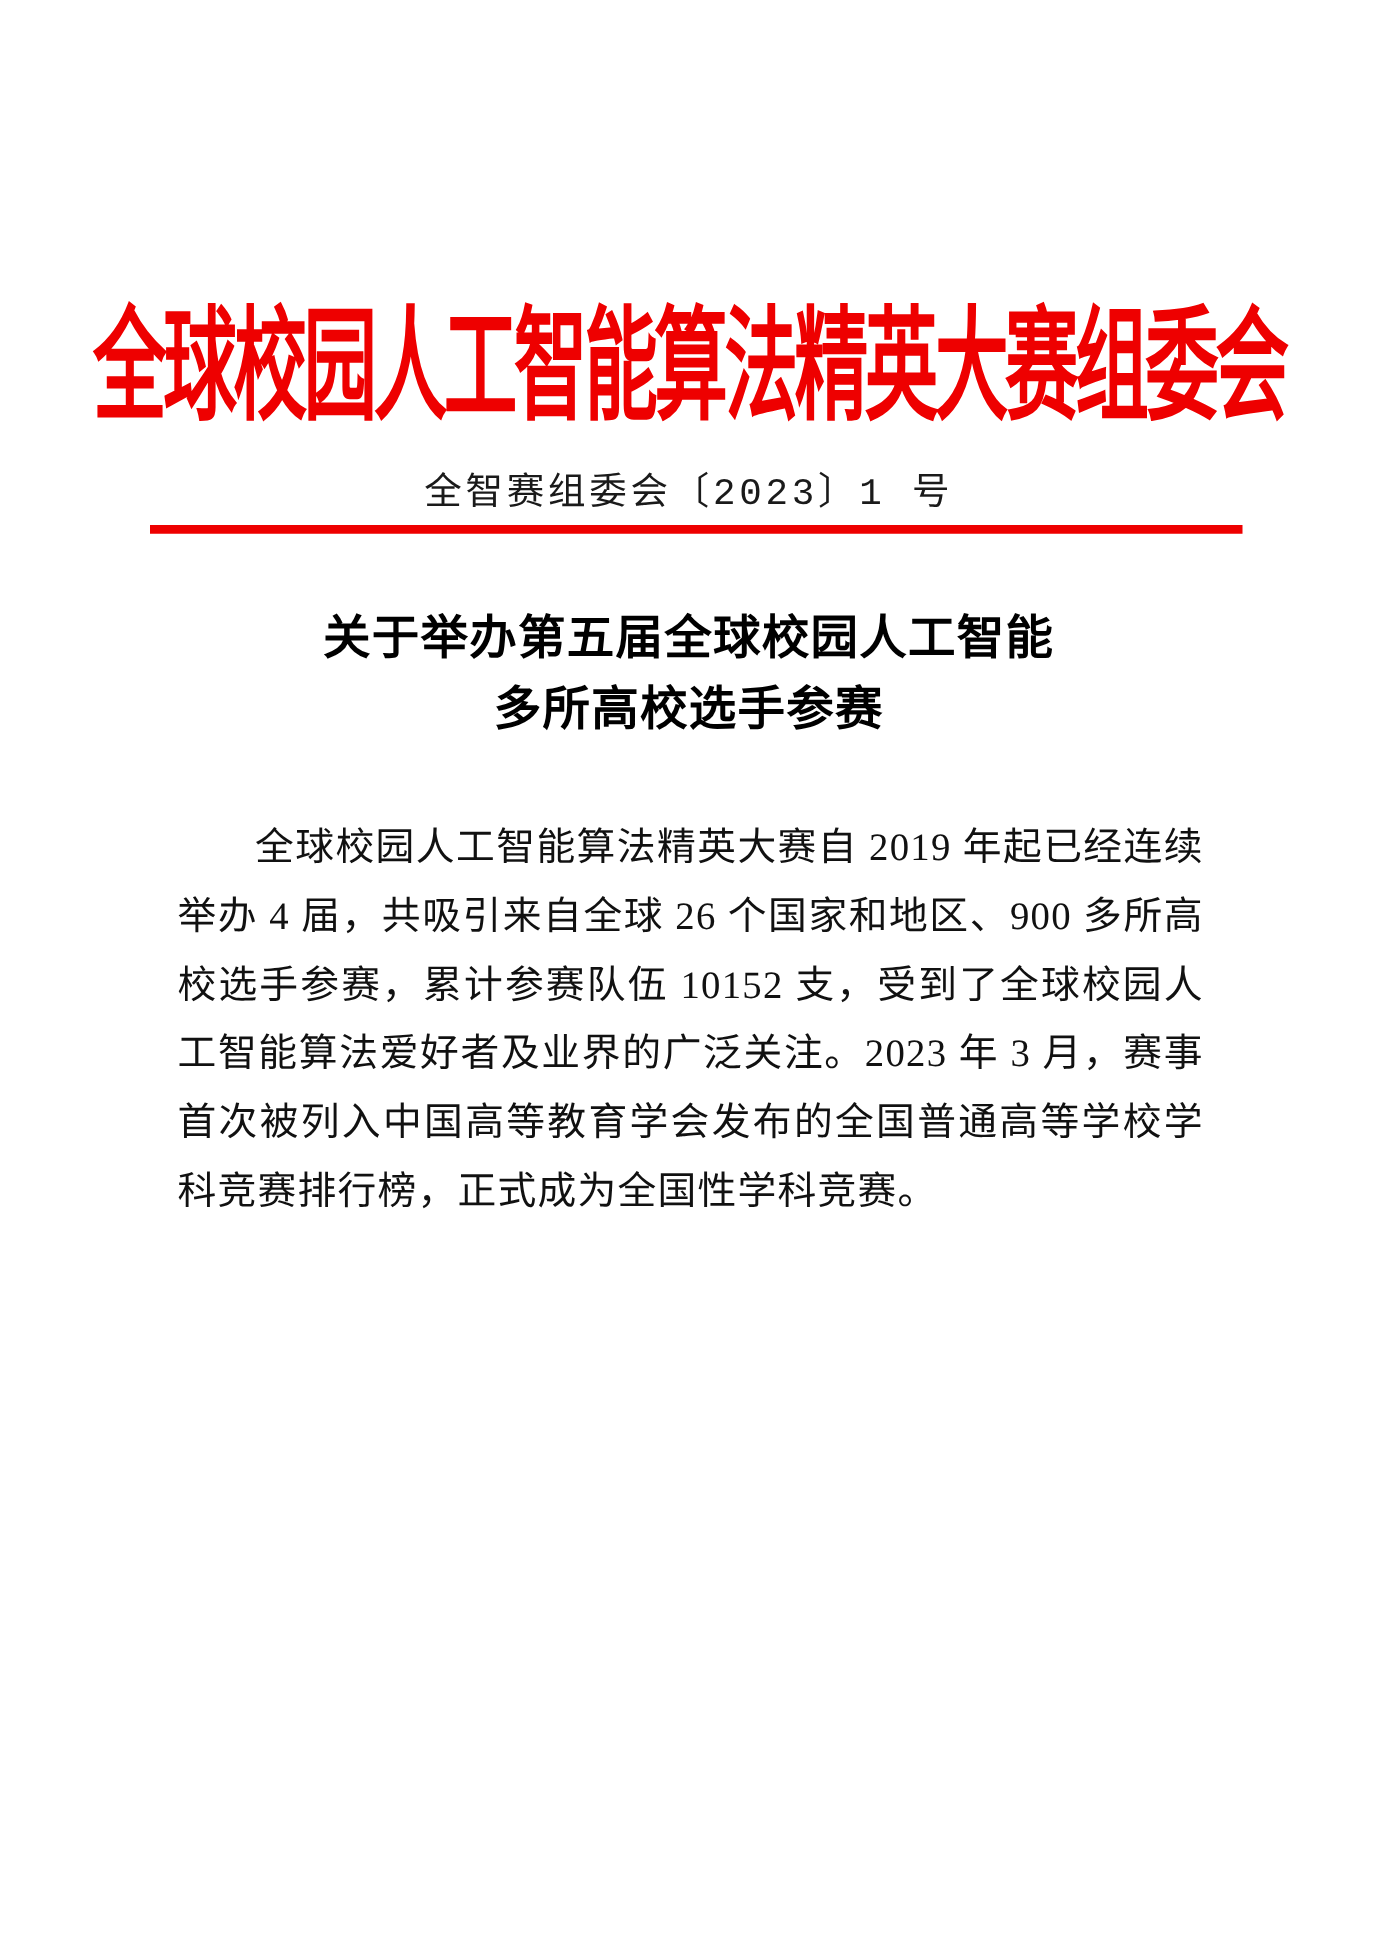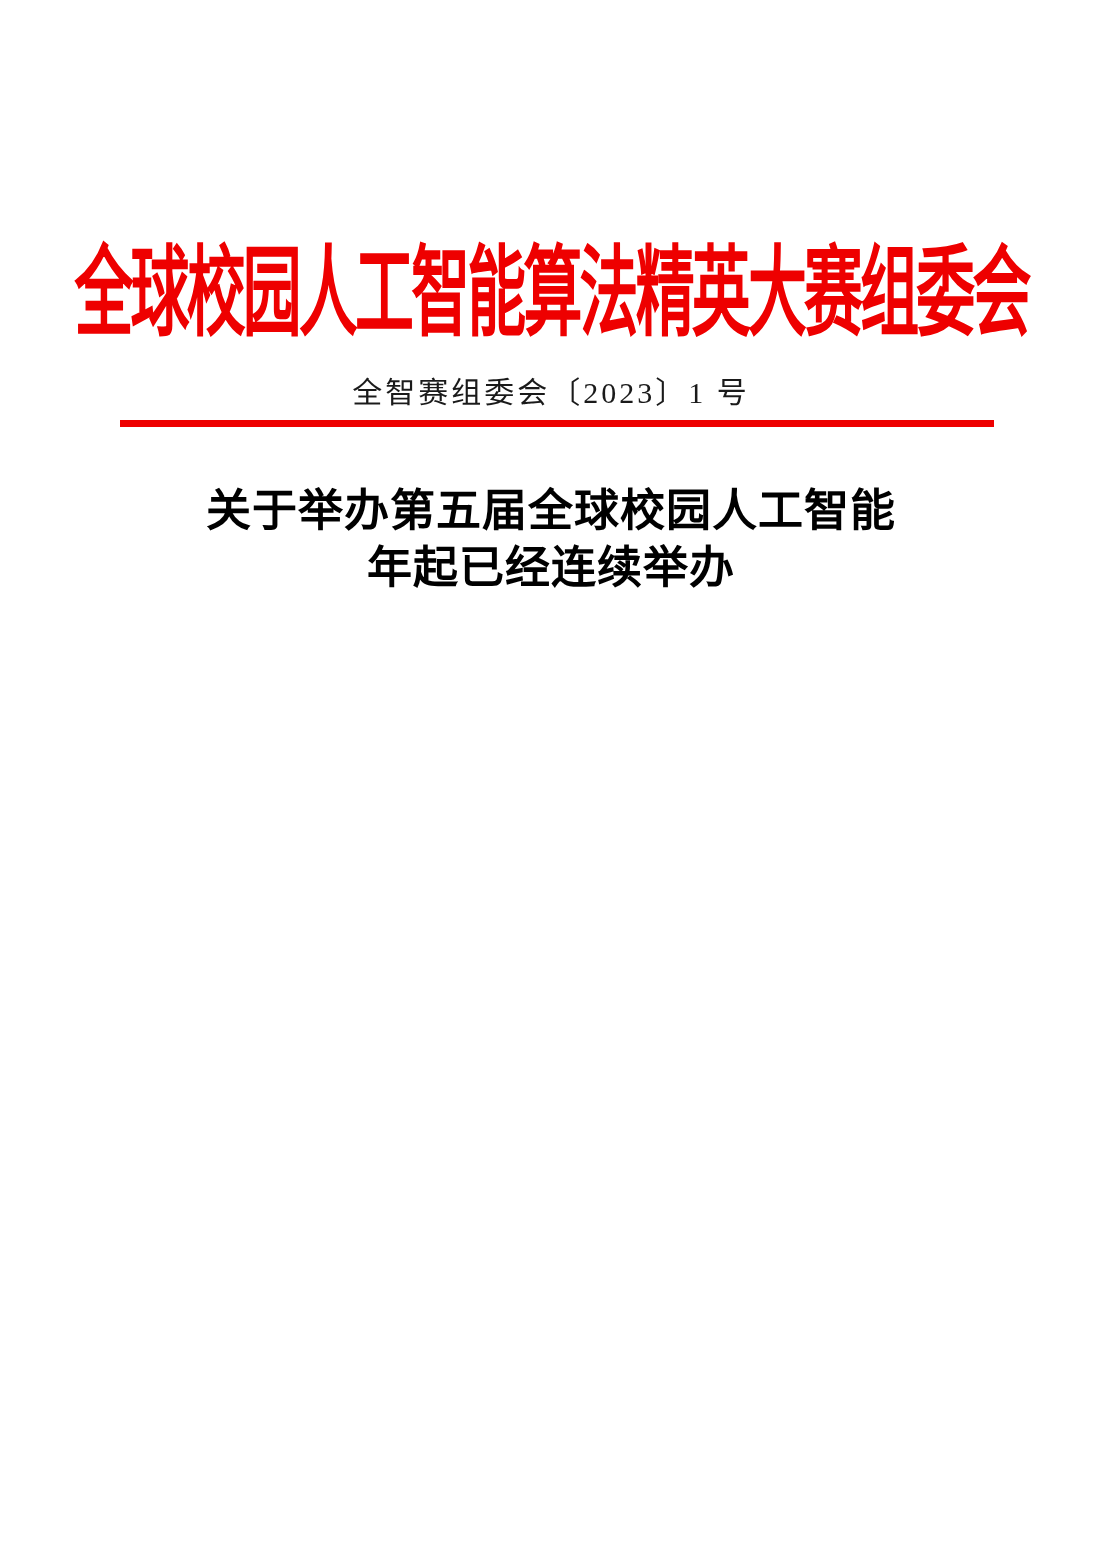--- a/index.html
+++ b/index.html
@@ -37,38 +37,39 @@
   
   .doc-number {
     position: absolute;
     top: 368px;
     left: 0;
     width: 100%;
     text-align: center;
     font-size: 30px;
     letter-spacing: 3px;
     color: #1a1a1a;
+    font-family: Liberation Mono, monospace;
   }
   
   .red-rule {
     position: absolute;
     top: 420px;
     left: 120px;
     width: 874px;
     height: 7px;
   }
   
   .doc-title {
     position: absolute;
     top: 483px;
     left: 0;
     width: 100%;
     text-align: center;
     font-weight: bold;
-    font-size: 45px;
+    font-size: 38px;
     line-height: 57px;
     color: #000000;
     letter-spacing: 1px;
   }
   
   .body-text {
     position: absolute;
     top: 650px;
     left: 142px;
     width: 821px;
@@ -99,21 +100,22 @@
   <div class="org-title-wrap">
     <div class="org-title" style="color: rgb(238, 0, 0);">全球校园人工智能算法精英大赛组委会</div>
   </div>
 
   <div class="doc-number">全智赛组委会〔2023〕1 号</div>
 
   <div class="red-rule" style="background: rgb(238, 0, 0);"></div>
 
   <div class="doc-title">
     <div>关于举办第五届全球校园人工智能</div>
-    <div>年起已经连续举办</div>
+    <div>多所高校选手参赛</div>
   </div>
 
   <div class="body-text">
+    <p class="para">全球校园人工智能算法精英大赛自 2019 年起已经连续举办 4 届，共吸引来自全球 26 个国家和地区、900 多所高校选手参赛，累计参赛队伍 10152 支，受到了全球校园人工智能算法爱好者及业界的广泛关注。2023 年 3 月，赛事首次被列入中国高等教育学会发布的全国普通高等学校学科竞赛排行榜，正式成为全国性学科竞赛。</p>
   </div>
 
   <div class="page-number">—1—</div>
 
 </div>
 
 </body></html>

